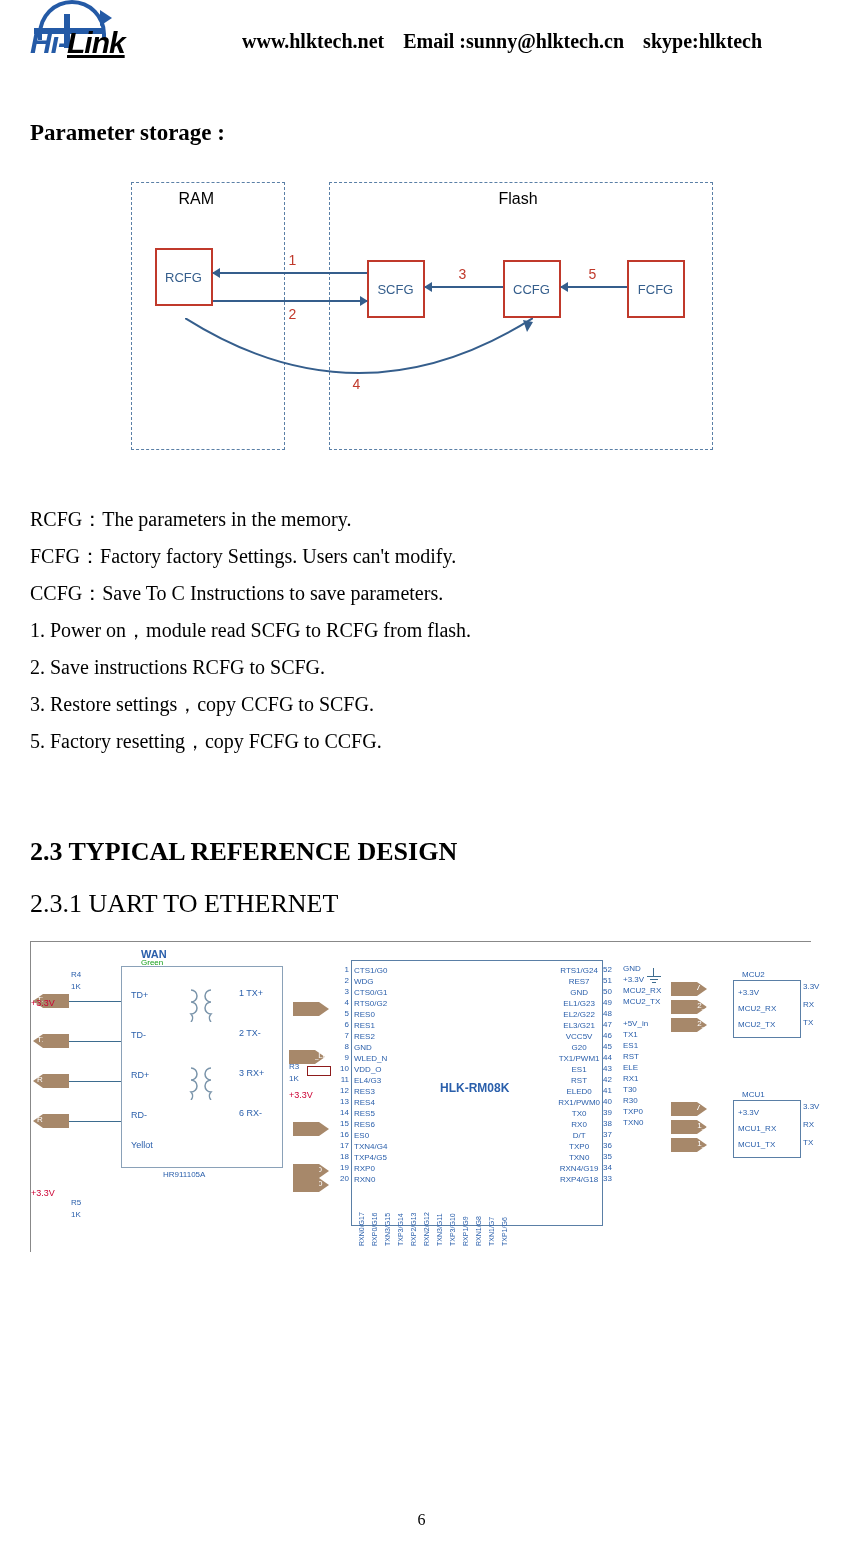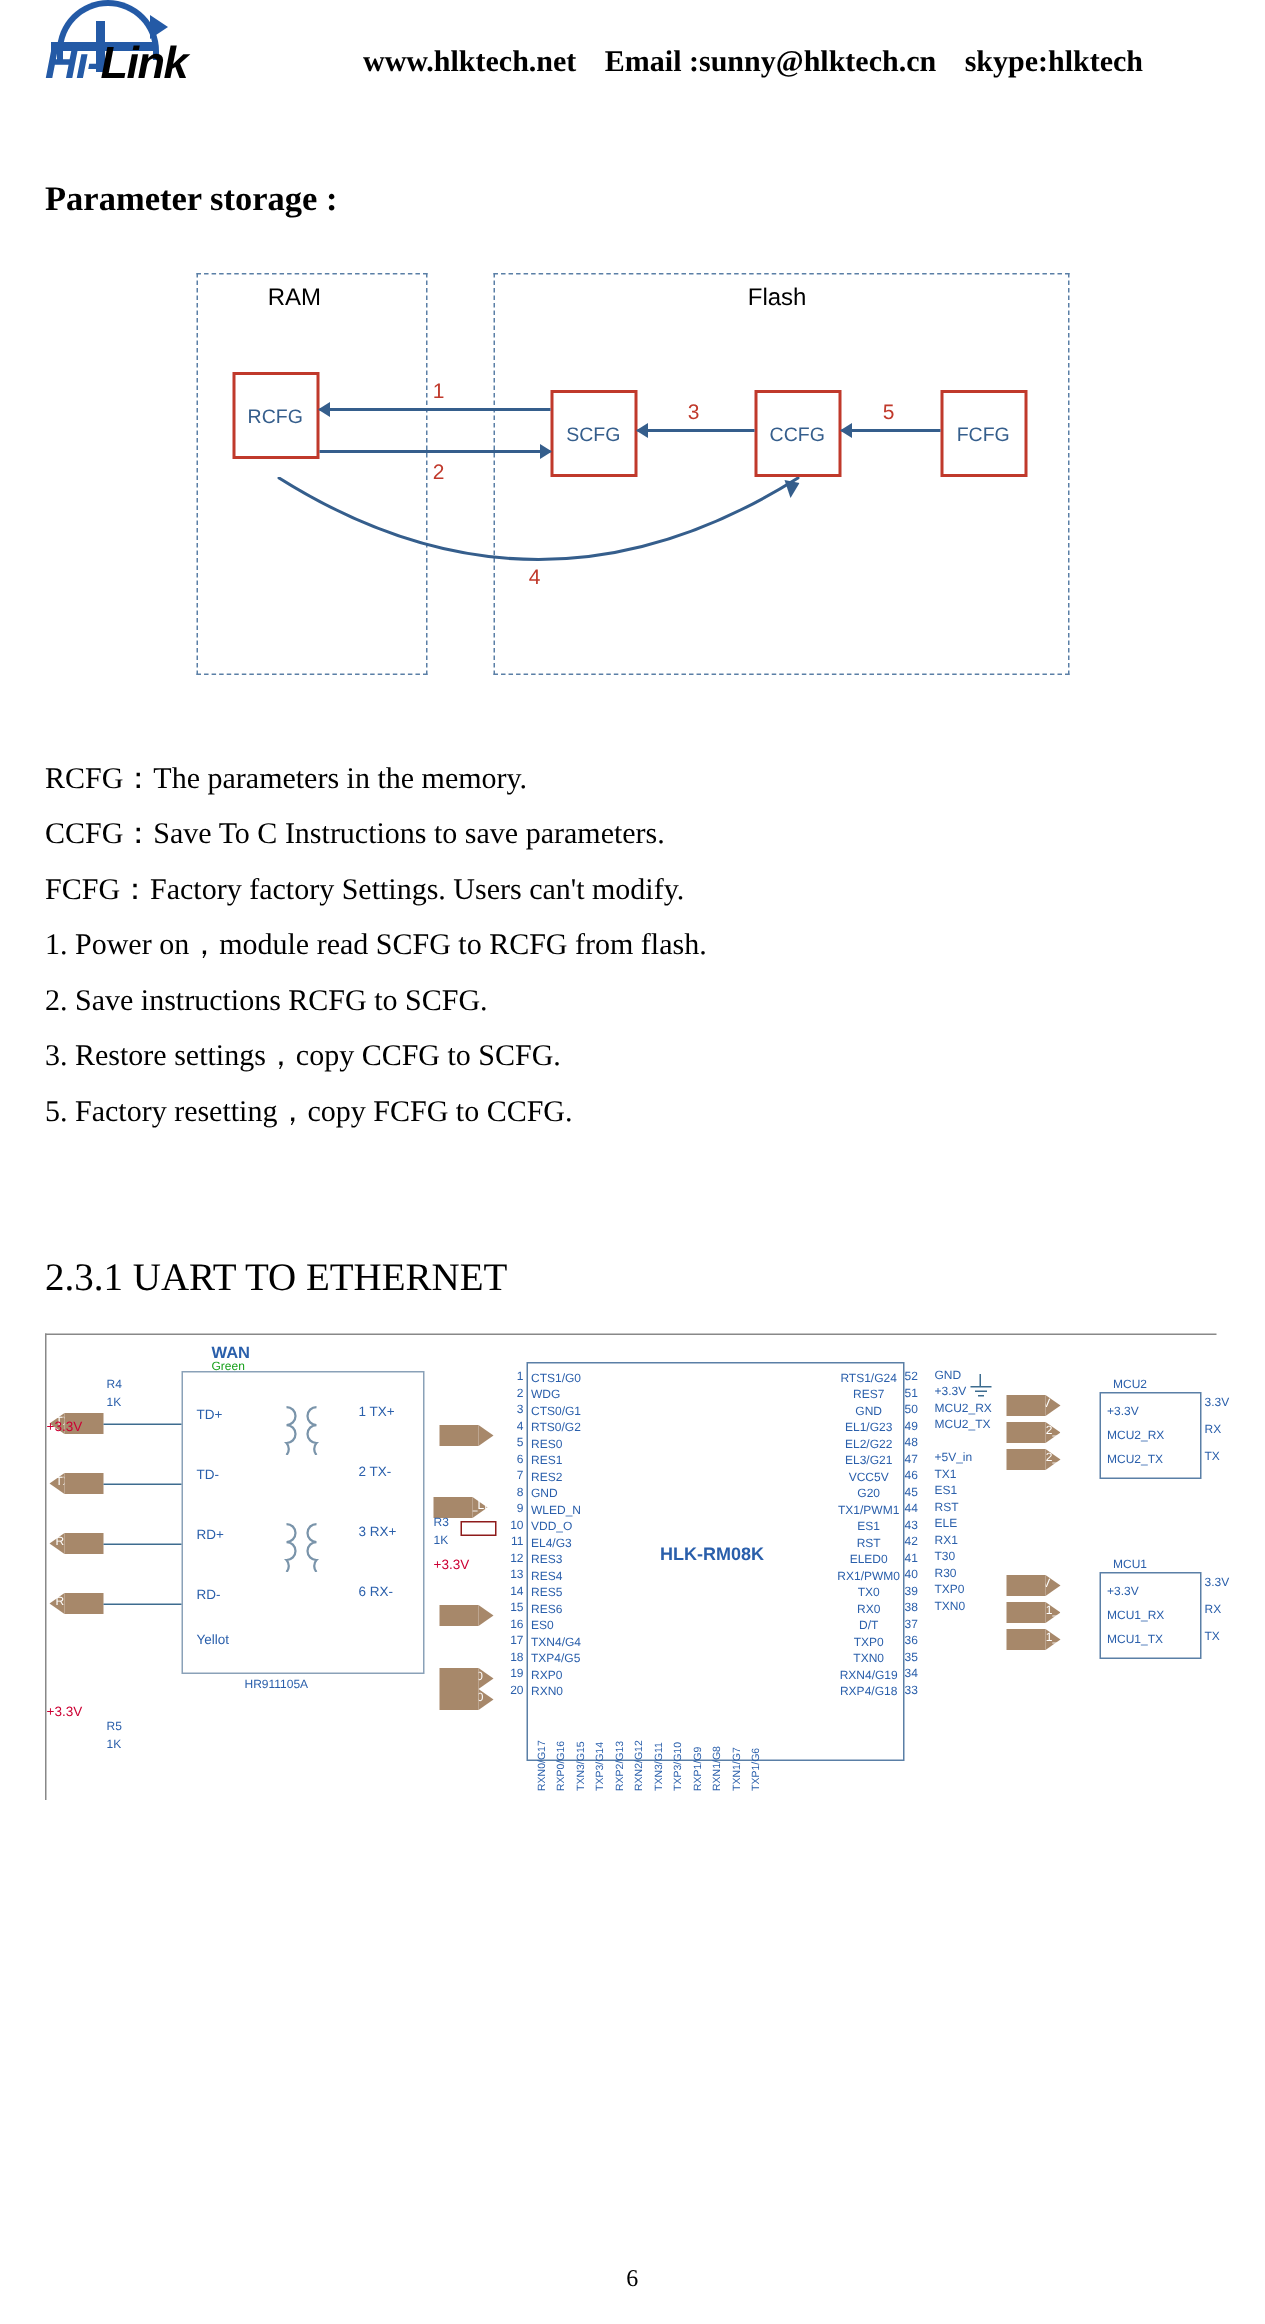--- a/index.html
+++ b/index.html
@@ -16,21 +16,21 @@
   .logo{position:absolute;left:0;top:0;width:190px;height:58px;}
   .contact{position:absolute;left:212px;top:30px;font-size:20px;font-weight:700;white-space:nowrap;}
   .contact span{margin-right:14px;}
   
   .logo .arc{position:absolute;left:8px;top:0;width:60px;height:36px;border:4px solid #245aa6;border-bottom:none;border-radius:60px 60px 0 0;}
   .logo .arc::after{content:"";position:absolute;right:-10px;top:6px;width:0;height:0;border-left:12px solid #245aa6;border-top:8px solid transparent;border-bottom:8px solid transparent;}
   .logo .cross{position:absolute;left:4px;top:28px;width:70px;height:6px;background:#245aa6;}
   .logo .cross::before{content:"";position:absolute;left:30px;top:-14px;width:6px;height:34px;background:#245aa6;}
   .logo .txt{position:absolute;left:0;bottom:-2px;font-family:Arial,Helvetica,sans-serif;font-weight:900;font-style:italic;font-size:30px;letter-spacing:-1px;}
   .logo .txt .hi{color:#245aa6;}
-  .logo .txt .link{color:#000;}
+  .logo .txt .link{color:#000;text-decoration:underline;}
   
   .body{position:absolute;left:30px;right:30px;top:120px;}
   .h-param{font-size:23px;font-weight:700;margin:0 0 34px 0;}
   
   .dia1{position:relative;width:586px;height:270px;margin:0 auto 54px auto;font-family:Arial,Helvetica,sans-serif;}
   .dashbox{position:absolute;border:1px dashed #5a7fa6;}
   .dia1 .ram{left:2px;top:2px;width:152px;height:266px;}
   .dia1 .flash{left:200px;top:2px;width:382px;height:266px;}
   .dia1 .lbl-ram{position:absolute;left:50px;top:10px;font-size:16px;}
   .dia1 .lbl-flash{position:absolute;left:370px;top:10px;font-size:16px;}
@@ -155,31 +155,32 @@
       </div>
       <div class="numlbl n1">1</div>
       <div class="numlbl n2">2</div>
       <div class="numlbl n3">3</div>
       <div class="numlbl n4">4</div>
       <div class="numlbl n5">5</div>
     </div>
 
     <div class="defs">
       <p>RCFG：The  parameters  in  the  memory.</p>
+      <p>FCFG：Factory  factory  Settings.  Users  can't  modify.</p>
       <p>CCFG：Save  To  C  Instructions  to  save  parameters.</p>
-      <p>FCFG：Factory  factory  Settings.  Users  can't  modify.</p>
     </div>
 
     <div class="steps">
       <p>1.  Power  on，module  read  SCFG  to  RCFG  from  flash.</p>
       <p>2.  Save  instructions  RCFG  to  SCFG.</p>
       <p>3.  Restore  settings，copy  CCFG  to  SCFG.</p>
       <p>5.  Factory  resetting，copy  FCFG  to  CCFG.</p>
     </div>
 
+    <p class="h-23">2.3 TYPICAL REFERENCE DESIGN</p>
     <p class="h-231">2.3.1 UART TO ETHERNET</p>
 
     <div class="dia2">
       <div class="wan">WAN</div>
 
       <div class="port left" style="left:2px;top:52px">
           <span>TXP0</span>
         </div>
       <div class="port left" style="left:2px;top:92px">
           <span>TXN0</span>

